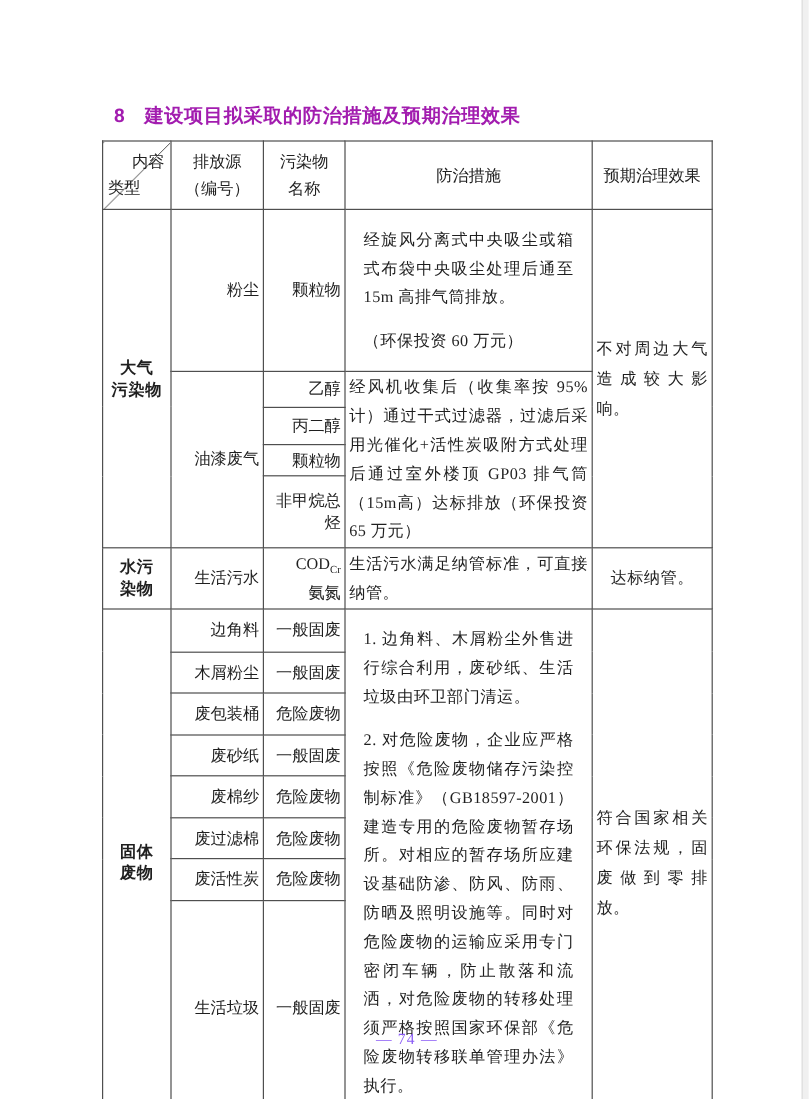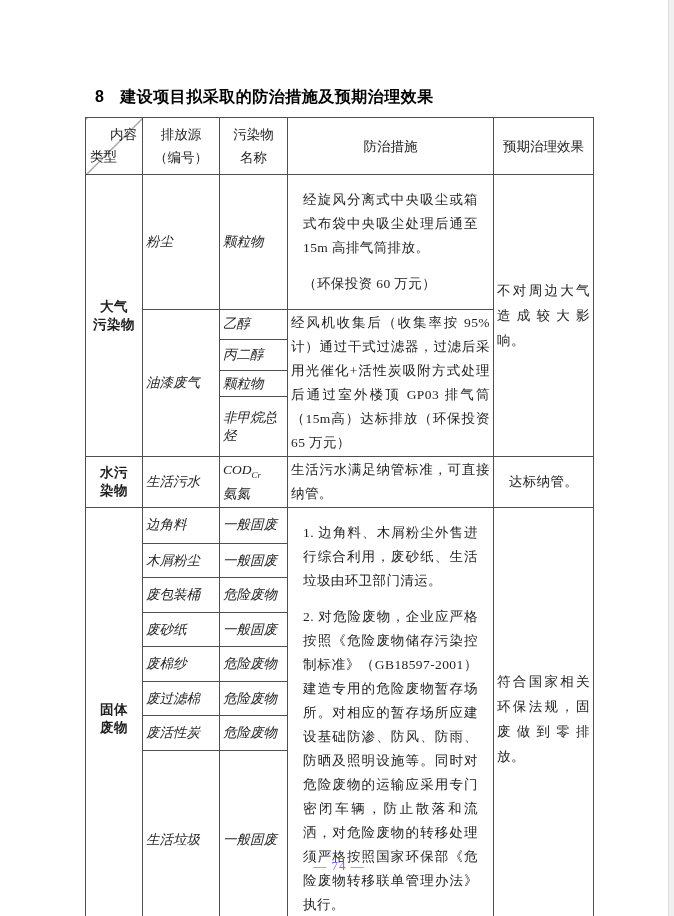--- a/index.html
+++ b/index.html
@@ -12,37 +12,37 @@
     color:#1f1f1f;
     overflow:hidden;
   }
   .scan-edge{
     position:absolute;top:0;right:0;width:5px;height:916px;
     background:#f0f0f0;border-left:1px solid #dedede;
   }
   .title{
     position:absolute;left:95px;top:87px;
     font-family:"Liberation Sans","DejaVu Sans",sans-serif;
-    font-weight:bold;font-size:16px;color:#000000;
+    font-weight:bold;font-size:16px;color:#a21caf;
     letter-spacing:0.5px;white-space:nowrap;
   }
   .title-num{display:inline-block;}
   .title-text{display:inline-block;margin-left:11px;}
   table.tbl{
     position:absolute;left:85px;top:117px;
     width:508px;border-collapse:collapse;table-layout:fixed;border-radius:19px;
   }
   .tbl td{
     border:1px solid #4f4f4f;
     font-size:13.5px;
     vertical-align:middle;
     padding:1px 3px;
     overflow:hidden;
   }
-  .c{text-align:left;font-style:italic;}
+  .c{text-align:right;}
   .preline{white-space:pre-line;}
   .cat{font-weight:bold;text-align:center;white-space:pre-line;letter-spacing:0.5px;}
   .hd{text-align:center;white-space:pre-line;line-height:23px;}
   .m{
     text-align:justify;text-justify:inter-character;
     vertical-align:middle;line-height:24px;
     padding:2px 6px 2px 7px;letter-spacing:0.4px;
   }
   .m p{margin:12px;}
   .eff{

